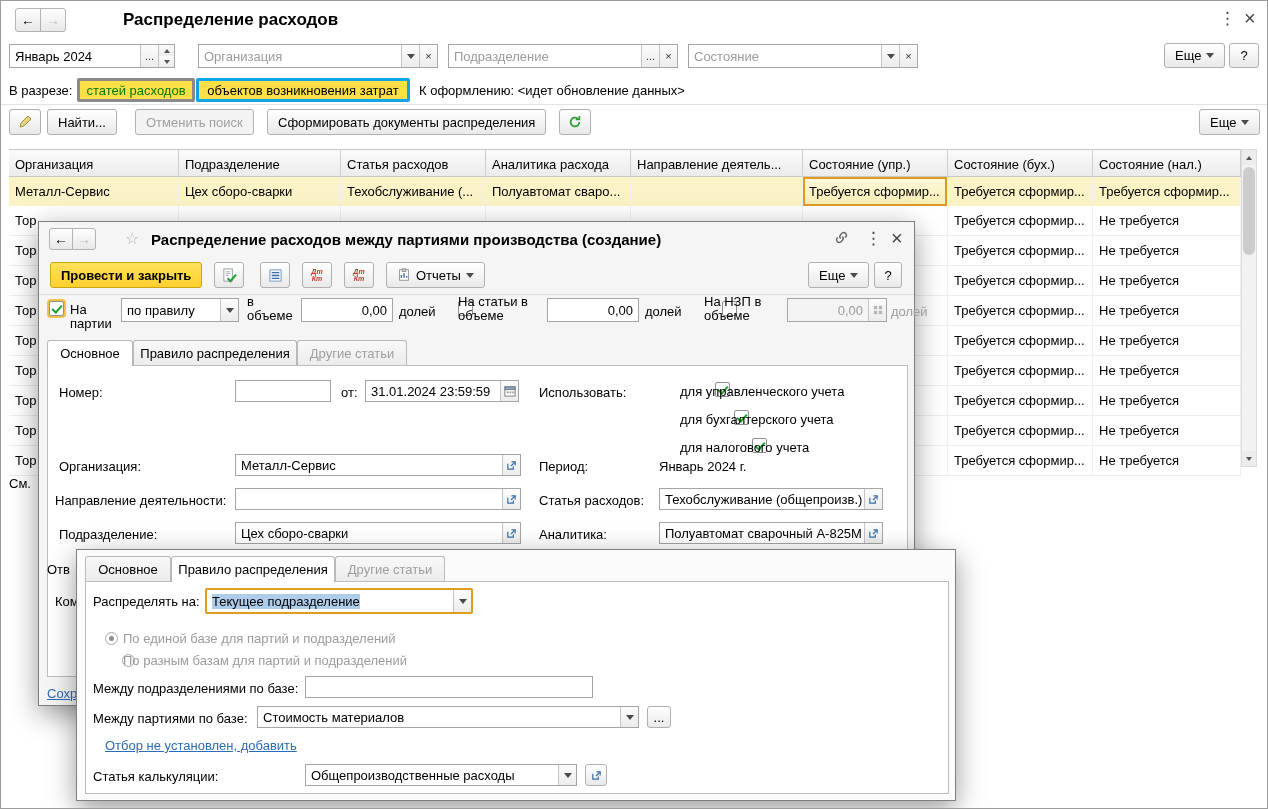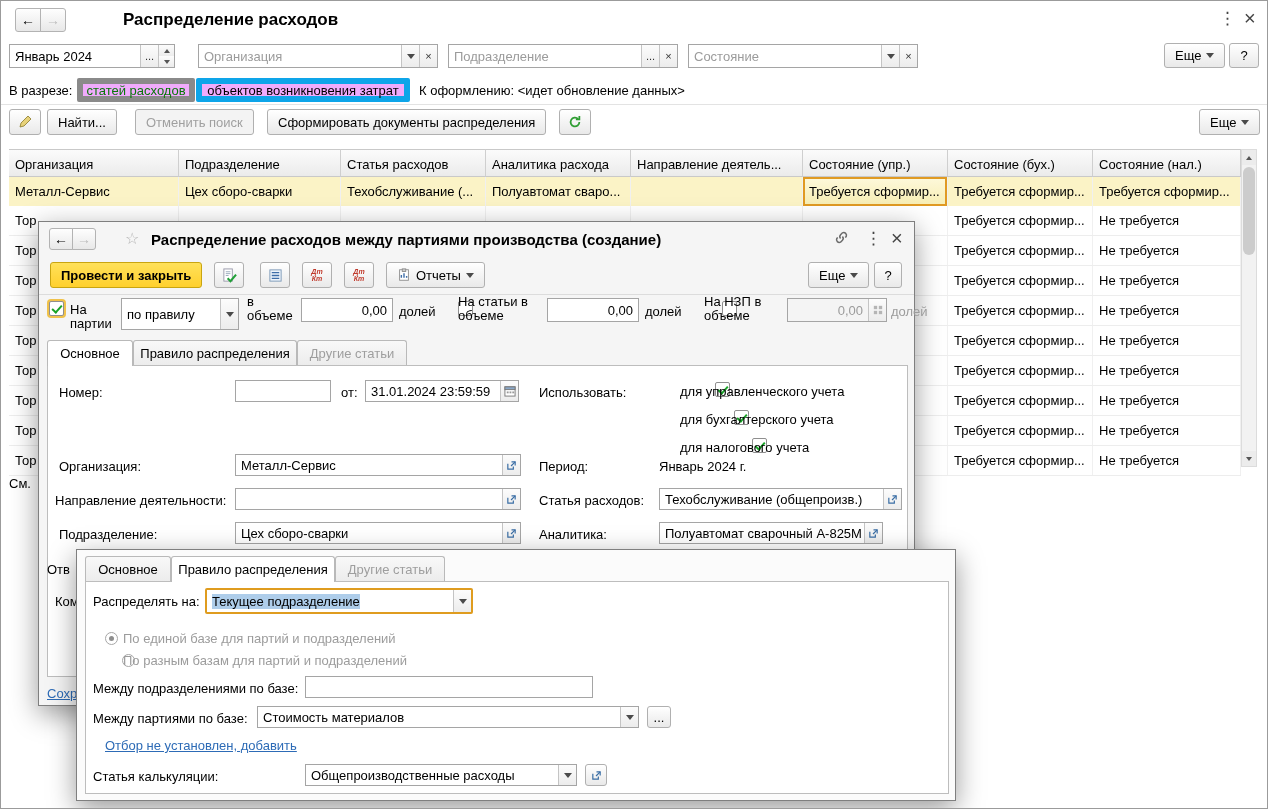--- a/index.html
+++ b/index.html
@@ -64,21 +64,21 @@
   
   .dialog{position:absolute;background:#f5f5f5;border:1px solid #7f7f7f;box-shadow:0 8px 26px rgba(0,0,0,.4);box-sizing:border-box;}
   .dtitle{font-weight:bold;font-size:15px;white-space:nowrap;}
   .dtkt{display:inline-flex;flex-direction:column;font-size:7px;line-height:7px;color:#c0392b;font-weight:bold;}
   .sep{position:absolute;left:0;right:0;border-top:1px solid #e3e3e3;}
   .spin{display:flex;flex-direction:column;width:15px;border-left:1px solid #c4c4c4;}
   .spin div{flex:1;display:flex;align-items:center;justify-content:center;background:linear-gradient(#fcfcfc,#ececec);cursor:pointer;}
   .tri-up{width:0;height:0;border-left:3.5px solid transparent;border-right:3.5px solid transparent;border-bottom:4px solid #555;}
   .tri-dn{width:0;height:0;border-left:3.5px solid transparent;border-right:3.5px solid transparent;border-top:4px solid #555;}
   .toggle{position:absolute;height:24px;display:flex;align-items:center;justify-content:center;padding:0 10px;
-          border:6px solid #0ea5e9;background:#f0abfc;border-radius:2px;box-sizing:border-box;cursor:pointer;white-space:nowrap;}
+          border:3px solid #0ea5e9;background:#fde047;border-radius:2px;box-sizing:border-box;cursor:pointer;white-space:nowrap;}
   .toggle.on{color:#067806;border-color:#8a8a8a;}
   .wraplbl{position:absolute;line-height:14px;white-space:normal;}
   .selbg{background:#aecdea;}
 </style>
 </head>
 <body>
 
 <div id="screen">
 
   <div class="abs" style="left:14px;top:7px;display:flex;">
@@ -353,21 +353,21 @@
     <button class="btn abs" style="left:769px;top:40px;height:26px;">
       <span>Еще</span>
         <span class="chev"></span>
     </button>
     <button class="btn abs" style="left:835px;top:40px;width:28px;height:26px;padding:0;">?</button>
     <div class="sep" style="top:72px;border-color:#dcdcdc;"></div>
 
     
     <span class="cb checked focus abs" style="left:10px;top:79px;"></span>
     <div class="wraplbl" style="left:31px;top:73px;width:48px;margin-top:8px;">На партии</div>
-    <div class="field" style="left:82px;top:76px;width:118px;height:32px;">
+    <div class="field" style="left:82px;top:76px;width:118px;height:24px;">
       <div class="ftext">по правилу</div>
       <div class="fbtn">
           <span class="chev"></span>
         </div>
     </div>
     <div class="wraplbl" style="left:208px;top:73px;width:52px;">в объеме</div>
     <div class="field" style="left:262px;top:76px;width:92px;height:24px;">
       <div class="ftext num">0,00</div>
     </div>
     <div class="lbl" style="left:360px;top:82px;">долей</div>
@@ -451,21 +451,21 @@
       <div class="ftext"></div>
       <div class="fbtn">
         <svg width="11" height="11" viewBox="0 0 12 12">
             <path d="M2 4v6h6V7" fill="none" stroke="#3a6ea5" stroke-width="1.3"></path>
             <path d="M6 2h4v4" fill="none" stroke="#3a6ea5" stroke-width="1.3"></path>
             <path d="M10 2L5.5 6.5" stroke="#3a6ea5" stroke-width="1.3"></path>
           </svg>
       </div>
     </div>
     <div class="lbl" style="left:500px;top:271px;">Статья расходов:</div>
-    <div class="field" style="left:620px;top:266px;width:243px;height:22px;">
+    <div class="field" style="left:620px;top:266px;width:224px;height:22px;">
       <div class="ftext">Техобслуживание (общепроизв.)</div>
       <div class="fbtn">
         <svg width="11" height="11" viewBox="0 0 12 12">
             <path d="M2 4v6h6V7" fill="none" stroke="#3a6ea5" stroke-width="1.3"></path>
             <path d="M6 2h4v4" fill="none" stroke="#3a6ea5" stroke-width="1.3"></path>
             <path d="M10 2L5.5 6.5" stroke="#3a6ea5" stroke-width="1.3"></path>
           </svg>
       </div>
     </div>
 

